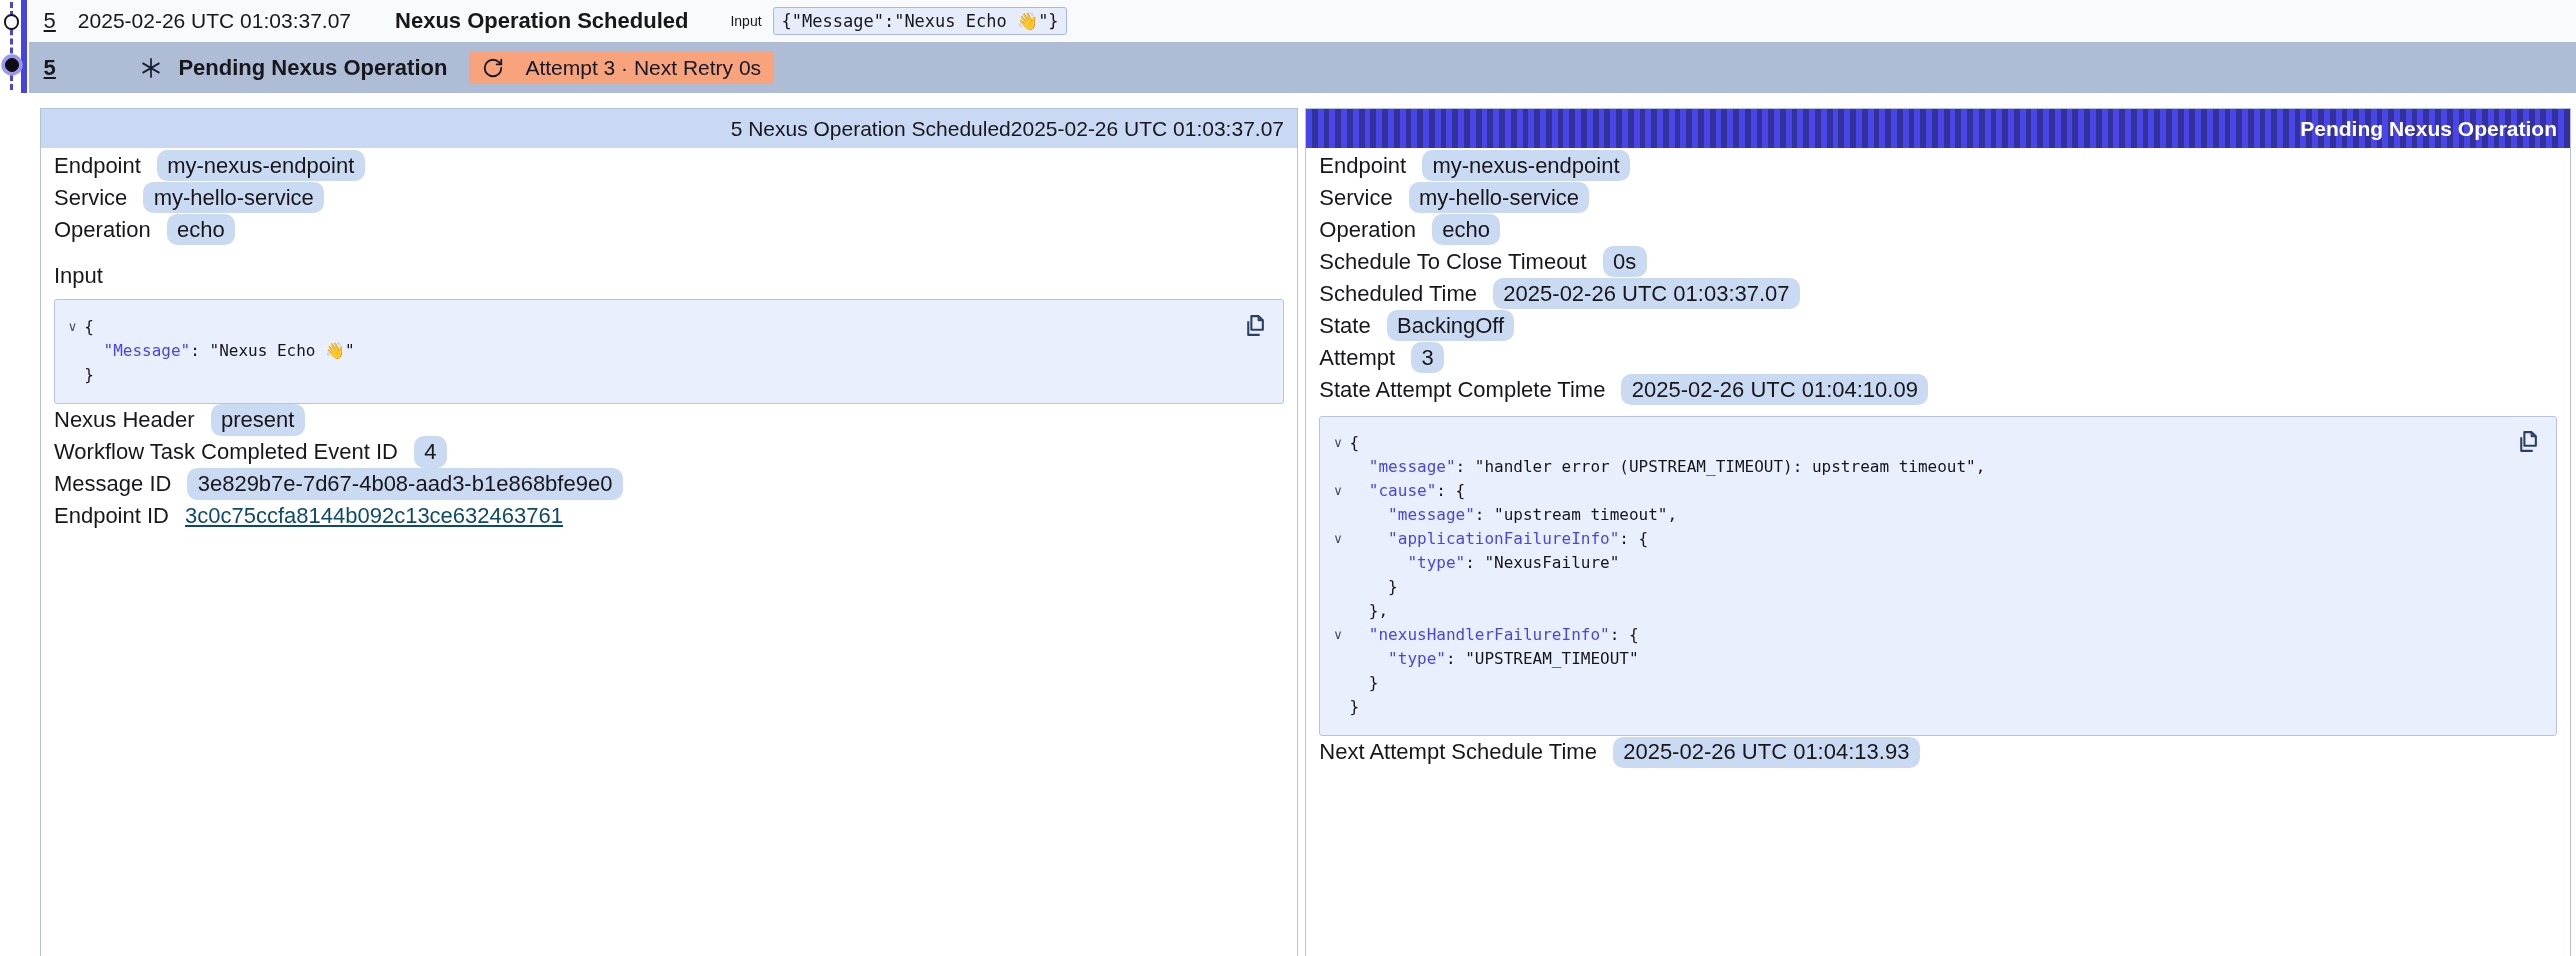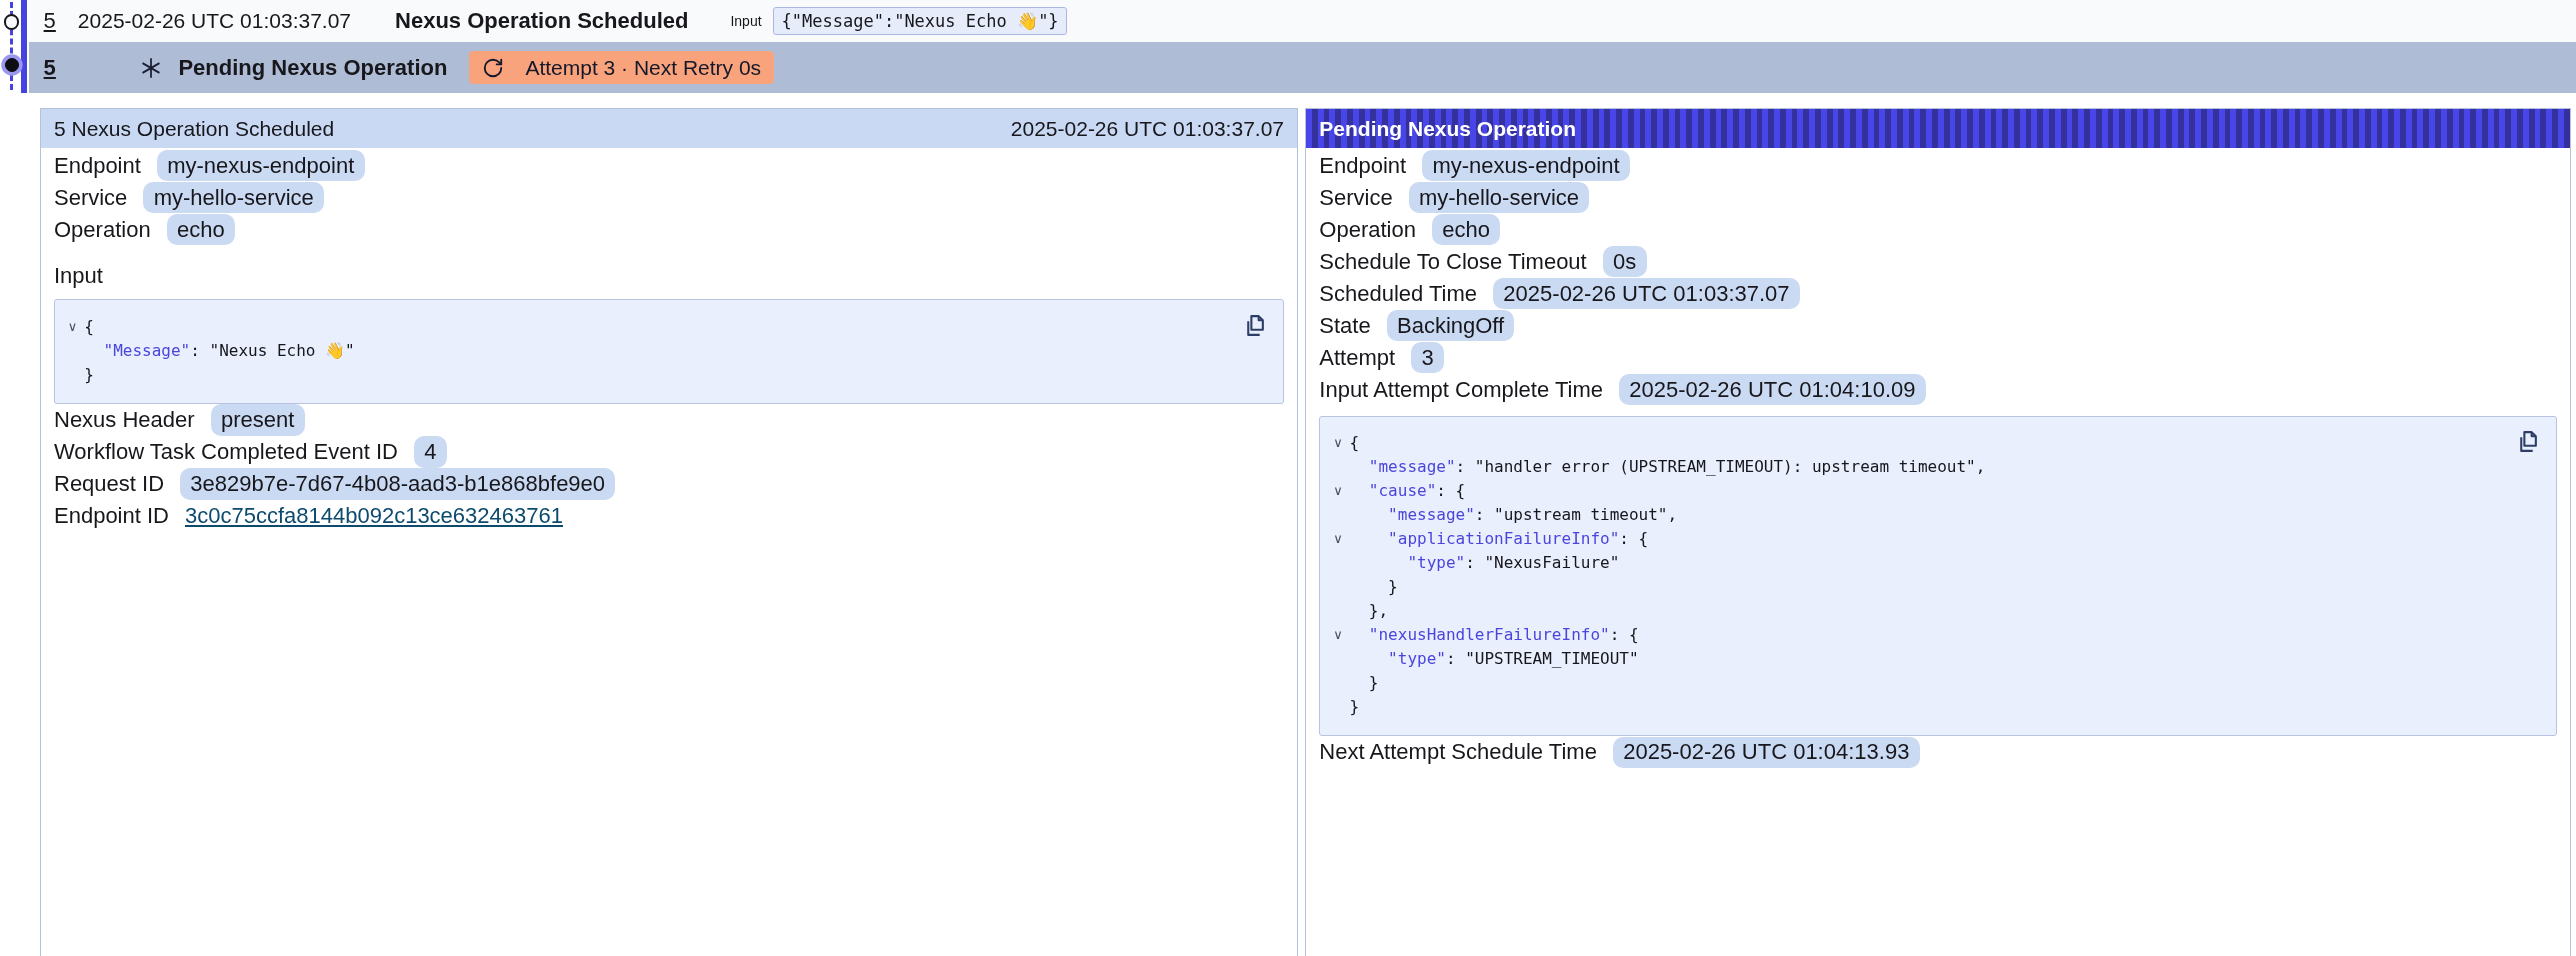--- a/index.html
+++ b/index.html
@@ -31,21 +31,21 @@
   .asterisk-icon{margin-left:82px;display:inline-flex;}
   .pending-title{margin-left:14.6px;font-weight:700;}
   .attempt-badge{margin-left:22px;display:inline-flex;align-items:center;gap:21px;
     background:#f9a37c;border-radius:4.4px;padding:4.4px 13px;font-size:21px;color:#13182b;}
   
   .panels{position:absolute;left:40px;top:108px;width:2531px;height:879px;
     display:flex;gap:7.3px;align-items:stretch;}
   .panel{background:#fff;border:1.5px solid #b3c1da;box-sizing:border-box;}
   .panel.left{width:1258px;flex:none;}
   .panel.right{flex:1;}
-  .panel-header{height:39px;display:flex;align-items:center;justify-content:space-between;
+  .panel-header{height:39px;display:flex;align-items:center;justify-content:flex-end;
     padding:0 13px;font-size:21px;}
   .panel.left .panel-header{background:#c9d9f3;font-weight:500;}
   .panel.right .panel-header{color:#ffffff;font-weight:700;
     background:repeating-linear-gradient(90deg,#4846e8 0 5.9px,#34319c 5.9px 11.7px);}
   .content{padding:1.5px 13px 20.5px;}
   .field{display:flex;align-items:center;margin-top:0;min-height:32px;font-size:22px;}
   .flabel{margin-right:16px;}
   .chip{background:#cbdaf3;border-radius:10px;padding:2.9px 10.3px;min-height:26px;
     display:inline-flex;align-items:center;text-align:right;}
   .flink{color:#0c4a6e;text-decoration:underline;}
@@ -148,21 +148,21 @@
 
       <div class="field">
         <span class="flabel">Nexus Header</span>
         <span class="chip">present</span>
       </div>
       <div class="field">
         <span class="flabel">Workflow Task Completed Event ID</span>
         <span class="chip">4</span>
       </div>
       <div class="field">
-        <span class="flabel">Request ID</span>
+        <span class="flabel">Message ID</span>
         <span class="chip">3e829b7e-7d67-4b08-aad3-b1e868bfe9e0</span>
       </div>
       <div class="field">
         <span class="flabel">Endpoint ID</span>
         <a href="#" class="flink">3c0c75ccfa8144b092c13ce632463761</a>
       </div>
     </div>
   </section>
 
   <section class="panel right">
@@ -192,21 +192,21 @@
       </div>
       <div class="field">
         <span class="flabel">State</span>
         <span class="chip">BackingOff</span>
       </div>
       <div class="field">
         <span class="flabel">Attempt</span>
         <span class="chip">3</span>
       </div>
       <div class="field">
-        <span class="flabel">Input Attempt Complete Time</span>
+        <span class="flabel">State Attempt Complete Time</span>
         <span class="chip">2025-02-26 UTC 01:04:10.09</span>
       </div>
 
       <div class="codeblock">
         <div class="cl">
             <span class="chev">∨</span>
             <span class="ctext">{</span>
             <span class="k"></span>
             <span class="ctext"></span>
           </div>

